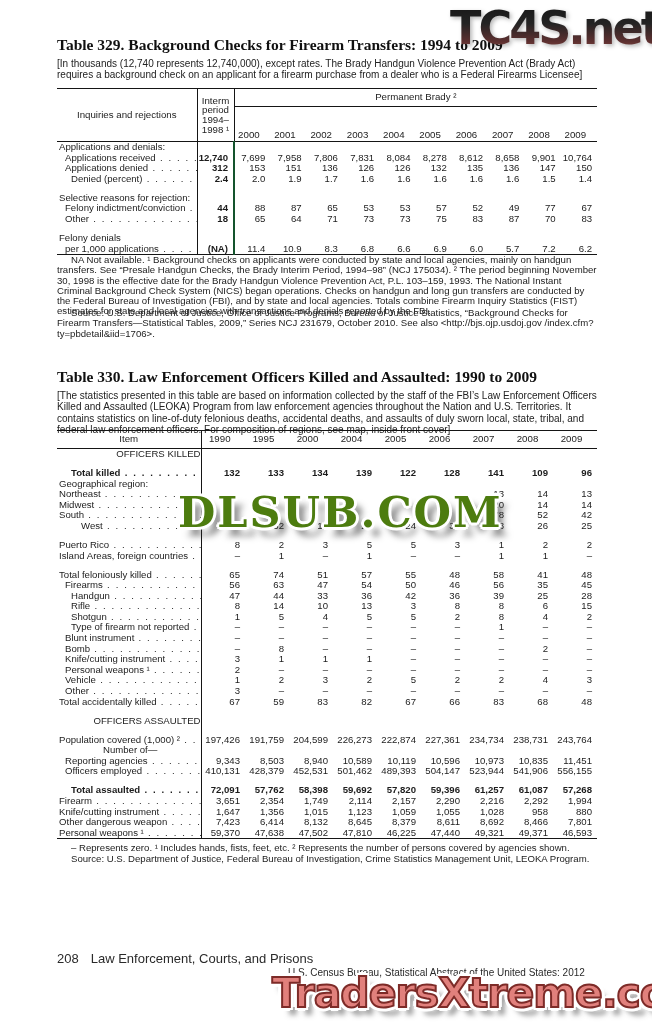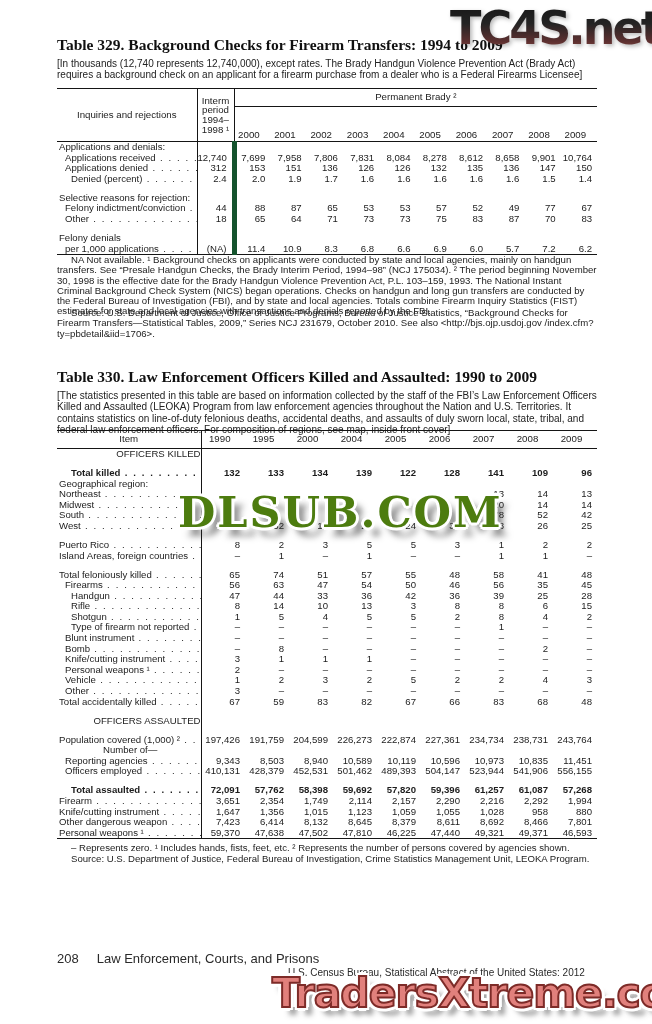--- a/index.html
+++ b/index.html
@@ -23,26 +23,26 @@
   th.spanh{border-bottom:1px solid #151515;text-align:center;height:17px;vertical-align:middle;}
   th.yr{border-bottom:1px solid #151515;text-align:center;padding-right:7px;vertical-align:bottom;height:34px;}
   #t330 th.yr{height:17px;vertical-align:middle;}
   #t330 th.stub{vertical-align:middle;}
 
   tbody tr.h{height:10.6px;}
   tbody tr.blank{height:8.4px;}
   tbody tr.bold td{font-weight:bold;}
   tbody td.lab{overflow:hidden;white-space:nowrap;border-right:1px solid #151515;}
   tbody td.lab.ctr{text-align:right;}
-  #t329 tbody td.int{border-right:5px solid #14532d;}
+  #t329 tbody td.int{border-right:2px solid #14532d;font-weight:bold;}
   td.num{text-align:right;padding-right:5px;white-space:nowrap;overflow:hidden;}
   .dots{letter-spacing:1.6px;}
 
   .pagefoot{position:absolute;left:57px;top:951px;font-size:13px;color:#2a2a2a;}
-  .pagefoot .sp{margin-left:18px;}
+  .pagefoot .sp{margin-left:12px;}
   .credit{position:absolute;left:288px;top:967px;font-size:10px;color:#2a2a2a;}
 
   .wm{position:absolute;z-index:6;white-space:nowrap;pointer-events:none;}
   .wm-top{left:450px;top:1px;font-family:"DejaVu Sans",sans-serif;font-weight:900;font-size:46px;letter-spacing:-3px;
         background:linear-gradient(180deg,#141414 0%,#242424 42%,#5d3030 75%,#97544b 100%);
         -webkit-background-clip:text;background-clip:text;color:transparent;
         filter:drop-shadow(2px 2px 2px rgba(0,0,0,0.28));}
   .wm-mid{left:178px;top:487px;font-family:"DejaVu Serif",serif;font-weight:bold;font-size:43px;letter-spacing:2px;
         color:#4d7c0f;
         text-shadow:3px 0 0 #fff,-3px 0 0 #fff,0 3px 0 #fff,0 -3px 0 #fff,
@@ -368,21 +368,21 @@
           <td class="num"></td>
           <td class="num"></td>
           <td class="num"></td>
           <td class="num"></td>
           <td class="num"></td>
           <td class="num">78</td>
           <td class="num">52</td>
           <td class="num">42</td>
         </tr>
         <tr class="h">
-          <td class="lab"><span class="lbl" style="padding-left: 2px;">West</span><span class="dots"> . . . . . . . . . . . . . . . . . . . . . . . . . . . . . . . . . . . . . . . . . . . . . . . . . . . . . . . . . . . . . . . . . . . . . . </span></td>
+          <td class="lab"><span class="lbl" style="padding-left: 2px; margin-left: 22px;">West</span><span class="dots"> . . . . . . . . . . . . . . . . . . . . . . . . . . . . . . . . . . . . . . . . . . . . . . . . . . . . . . . . . . . . . . . . . . . . . . </span></td>
           <td class="num">26</td>
           <td class="num">32</td>
           <td class="num">19</td>
           <td class="num">24</td>
           <td class="num">24</td>
           <td class="num">31</td>
           <td class="num">28</td>
           <td class="num">26</td>
           <td class="num">25</td>
         </tr>

